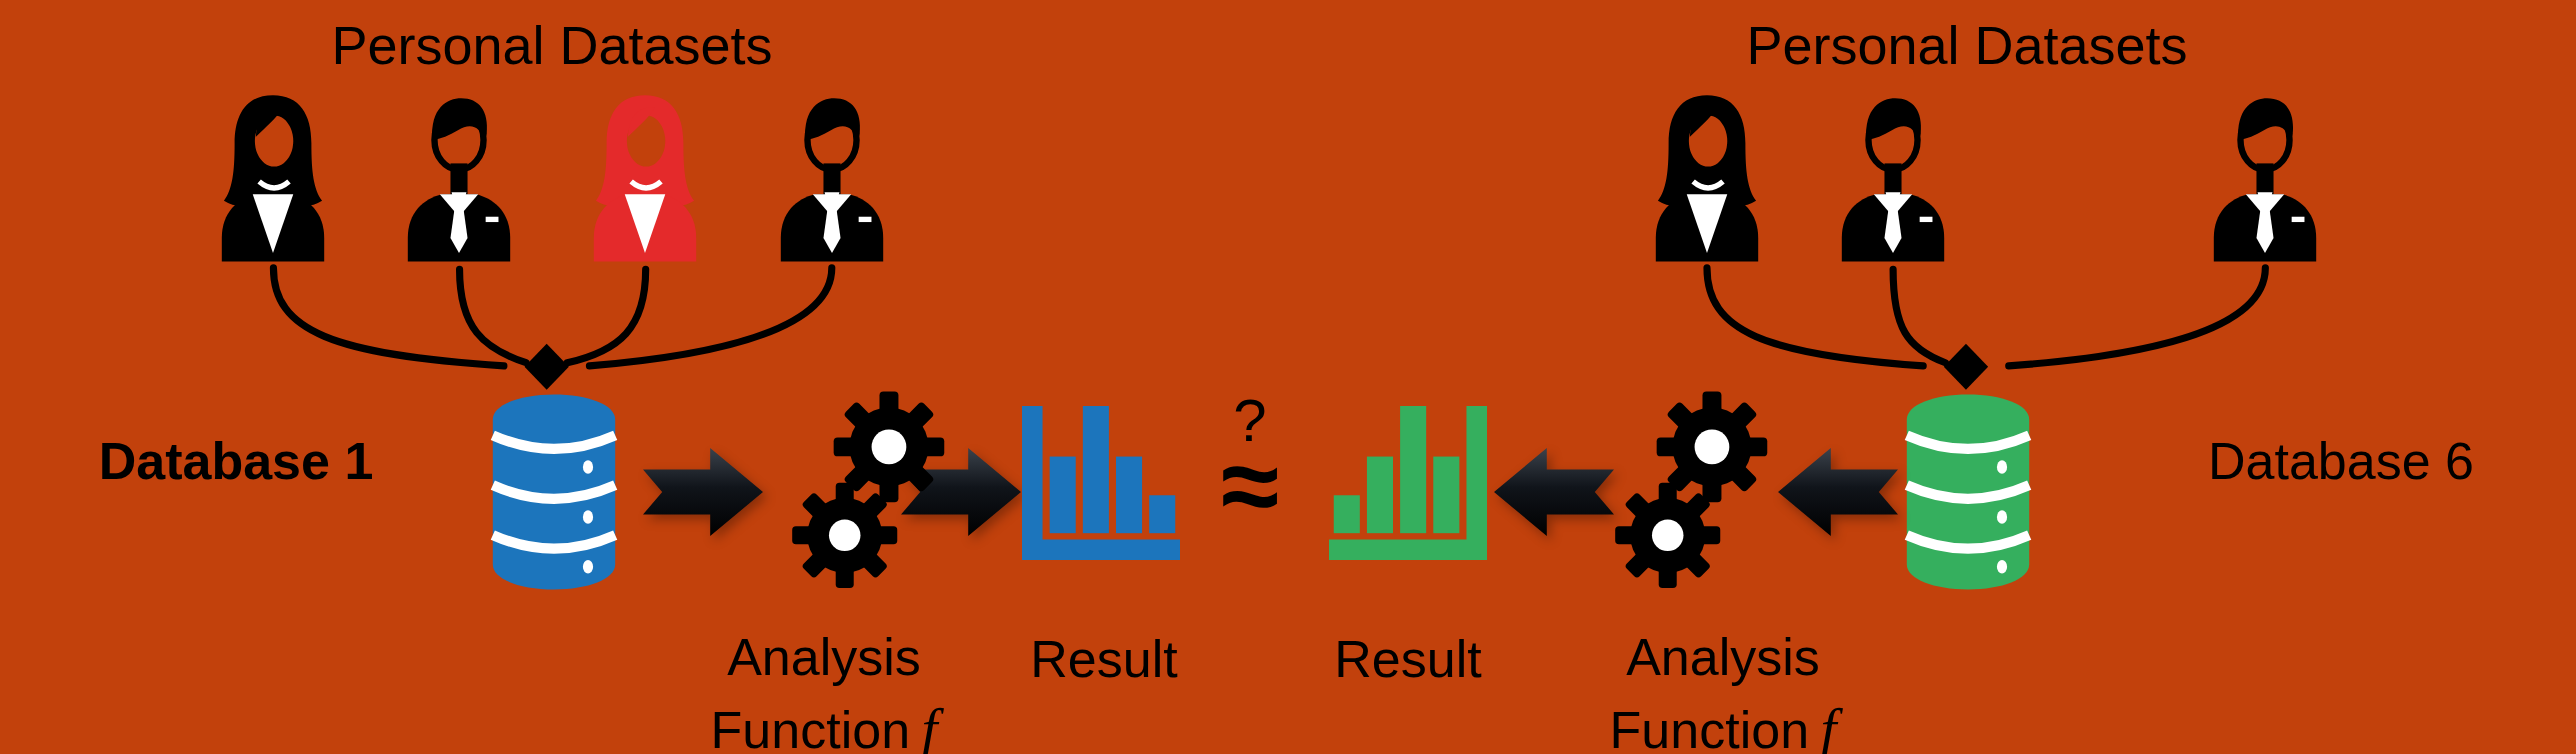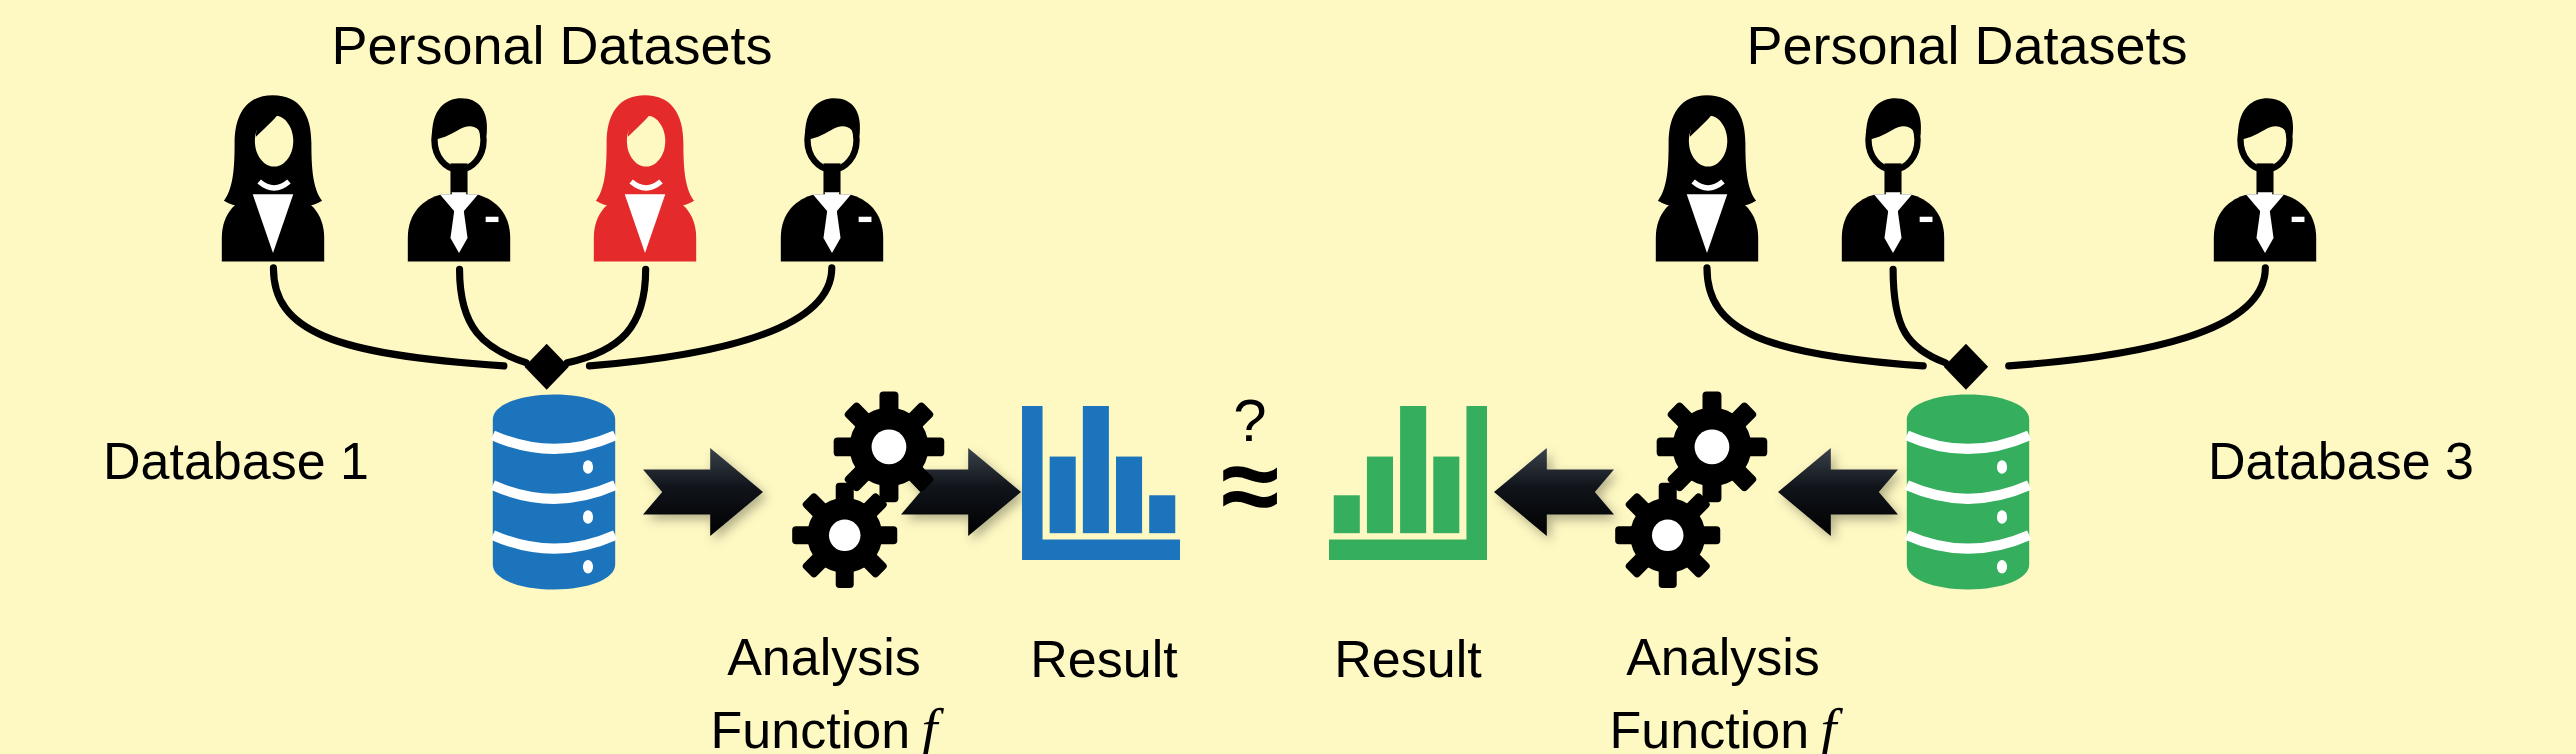--- a/index.html
+++ b/index.html
@@ -1,16 +1,16 @@
 <!DOCTYPE html>
 <html style="font-size:12.7px"><head>
 <meta charset="utf-8">
 <style>
   html,body{margin:0;padding:0;background:#ffffff;}
-  #canvas{position:relative;width:2576px;height:754px;background:#fef9c3;overflow:hidden;
+  #canvas{position:relative;width:2576px;height:754px;background:#c2410c;overflow:hidden;
           font-family:"Liberation Sans", sans-serif;color:#000;}
   .lbl{position:absolute;transform:translateX(-50%);white-space:nowrap;text-align:center;
        font-size:52px;line-height:1.3;color:#000;}
   .title{font-size:54px;}
   .qmark{font-size:60px;line-height:1;}
   .approx{font-size:106px;font-weight:bold;line-height:1;}
   .fn-f{font-family:"Liberation Serif", serif;font-style:italic;font-size:1.1em;margin-left:0.20em;}
   .person{position:absolute;width:128px;}
   .person svg{display:block;width:100%;height:auto;}
   .dbicon{position:absolute;width:136px;}
@@ -166,25 +166,25 @@
     <svg viewBox="0 0 120 180">
         <use href="#sym-db"></use>
       </svg>
     </div>
   <div class="dbicon" style="left: 1900px; top: 390px; color: rgb(53, 175, 94);">
     <svg viewBox="0 0 120 180">
         <use href="#sym-db"></use>
       </svg>
     </div>
 
-  <div class="lbl" style="left:236px;top:428px;">
+  <div class="lbl" style="left:236px;top:428px;font-weight:bold;">
     <div>Database 1</div>
   </div>
   <div class="lbl" style="left:2341px;top:428px;">
-    <div>Database 3</div>
+    <div>Database 6</div>
   </div>
 
   <div class="arrow" style="left:643px;top:448px;">
     <svg viewBox="0 0 150 110">
         <use href="#sym-arrow"></use>
       </svg>
     </div>
   <div class="arrow" style="left:901px;top:448px;">
     <svg viewBox="0 0 150 110">
         <use href="#sym-arrow"></use>

